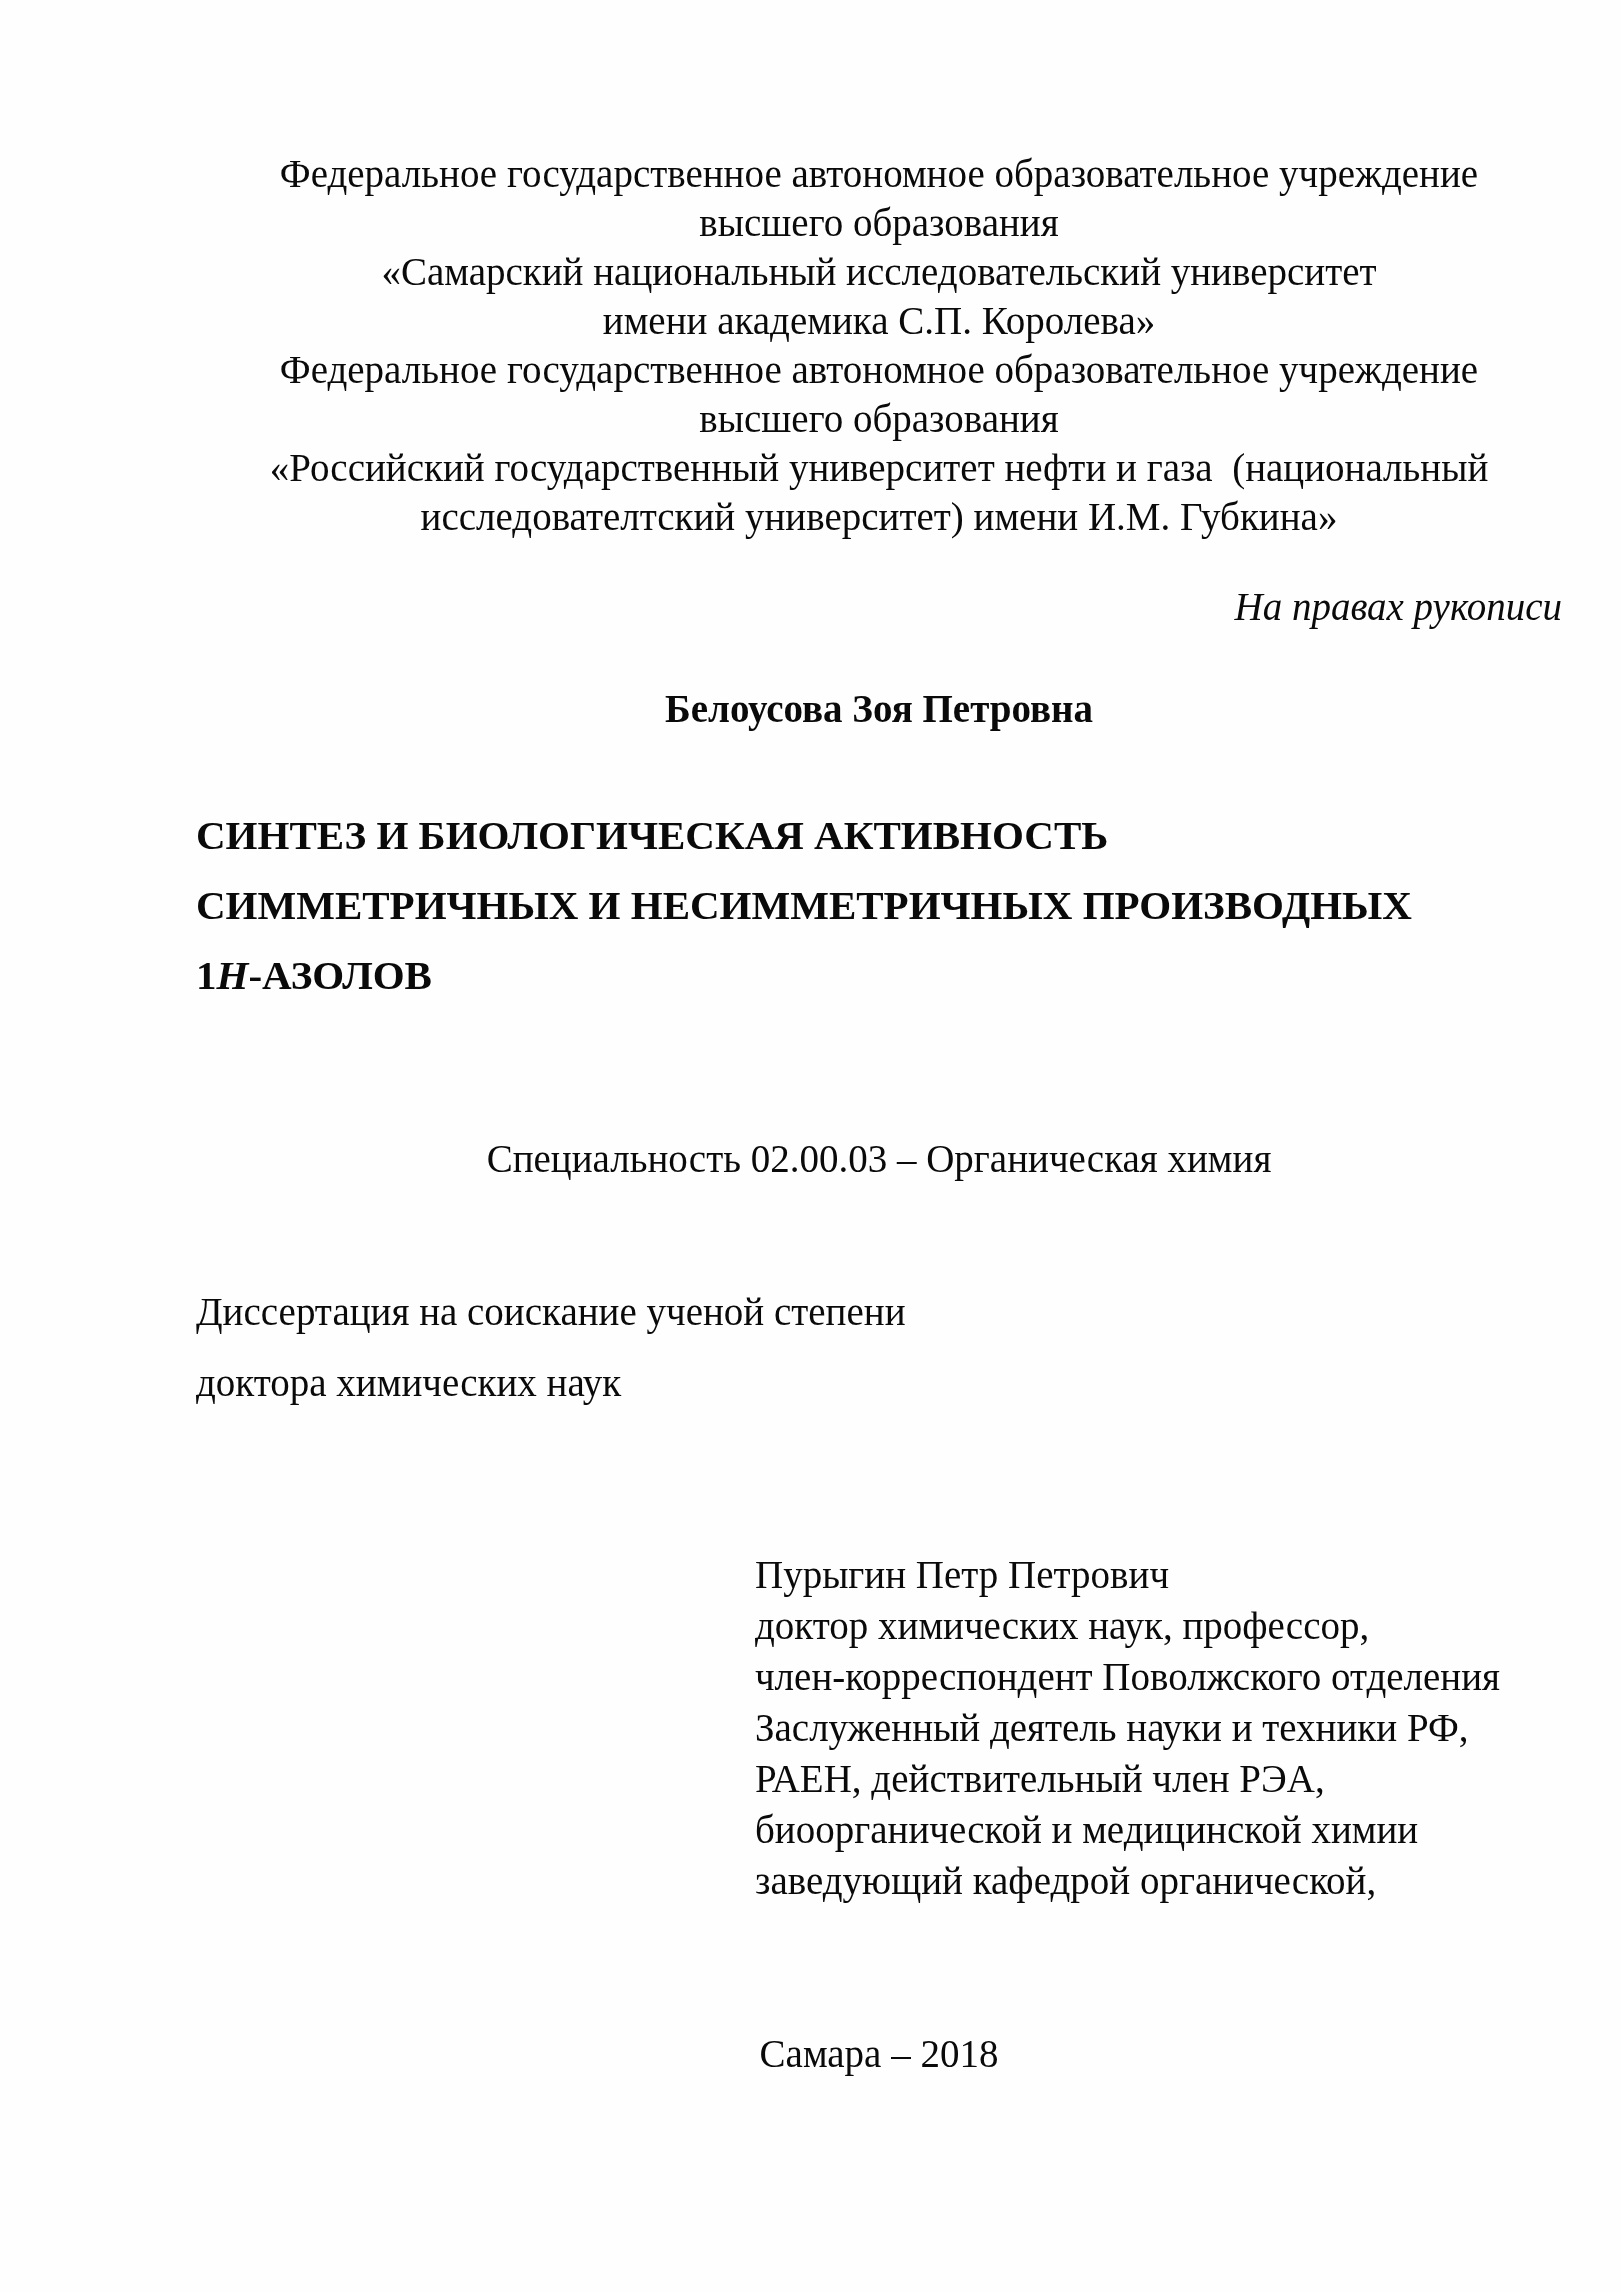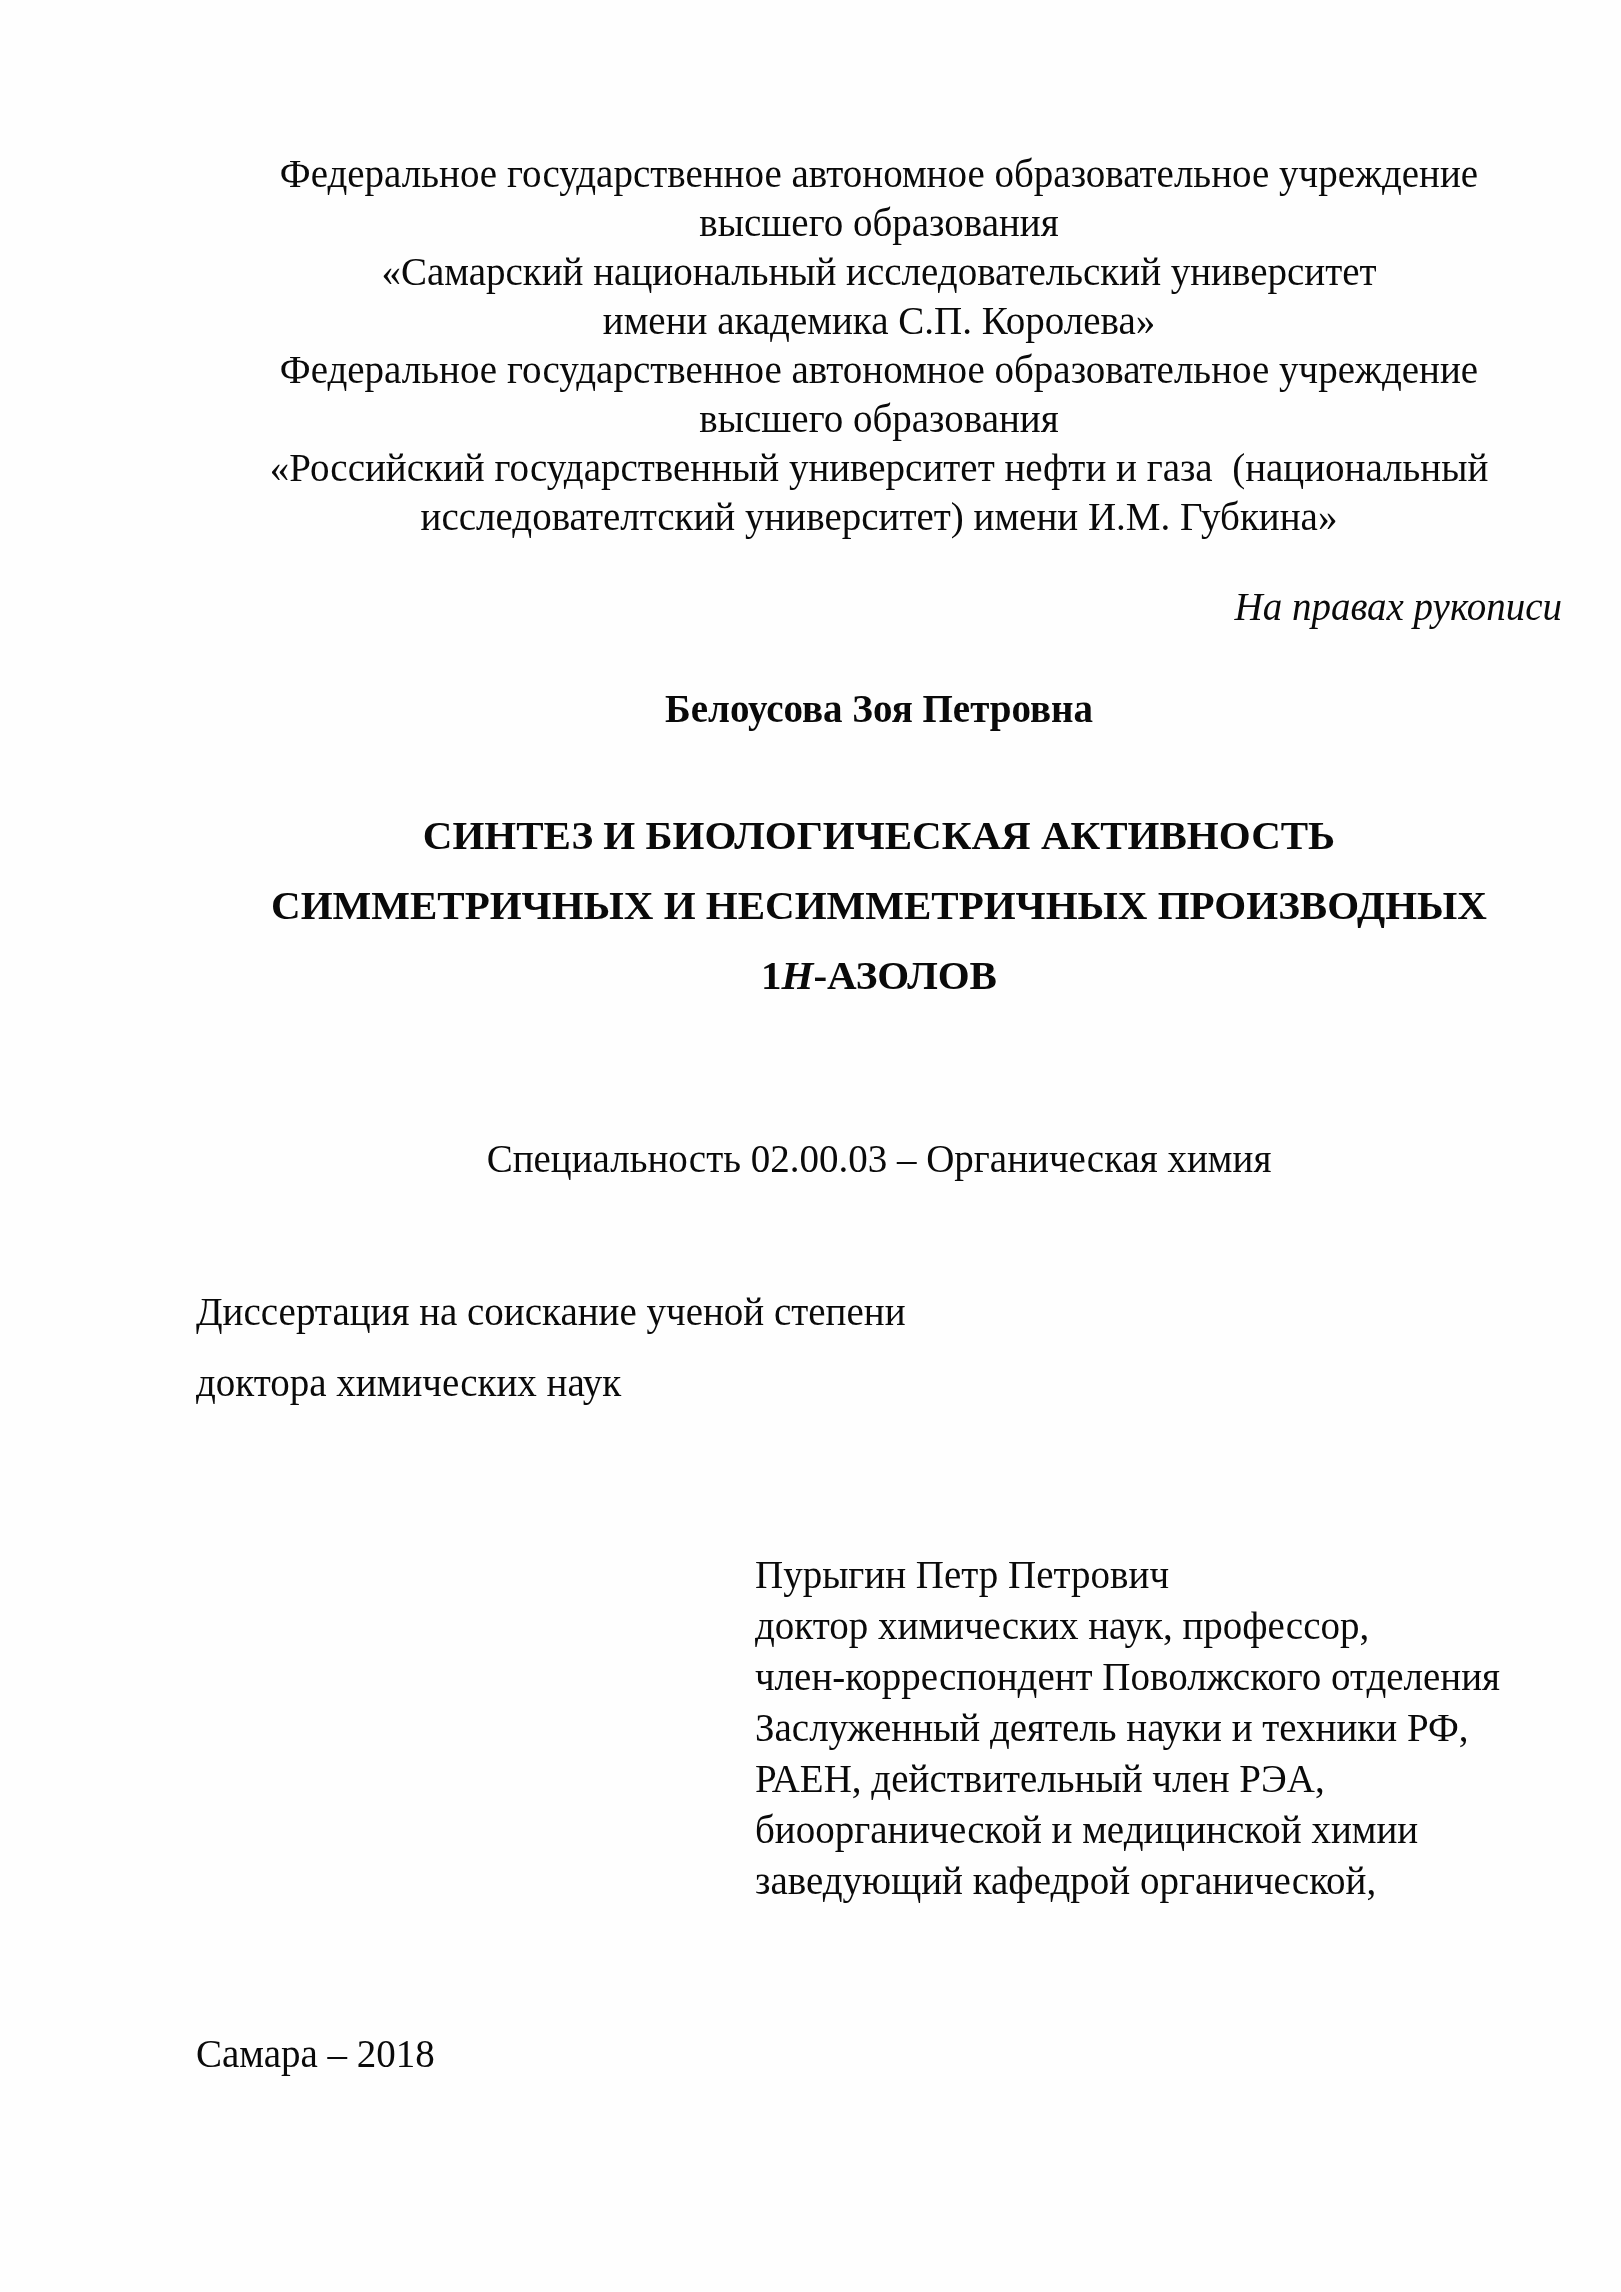--- a/index.html
+++ b/index.html
@@ -34,21 +34,21 @@
     line-height: 49px;
   }
   .author-name {
     margin-top: 53px;
     text-align: center;
     font-weight: bold;
     line-height: 49px;
   }
   .title-block {
     margin-top: 67px;
-    text-align: center;
+    text-align: left;
     font-weight: bold;
     font-size: 41px;
     line-height: 70px;
   }
   .title-block .locant-italic {
     font-style: italic;
   }
   .specialty-line {
     margin-top: 124px;
     text-align: center;
@@ -60,20 +60,21 @@
     line-height: 71px;
   }
   .consultant-block {
     margin-top: 131px;
     margin-left: 559px;
     text-align: left;
     line-height: 51px;
   }
   .footer-line {
     margin-top: 123px;
+    text-align: center;
     line-height: 49px;
   }
 </style>
 </head>
 <body>
 
 <div class="page">
 
   <div class="header-block">
     <div class="doc-line">Федеральное государственное автономное образовательное учреждение</div>

